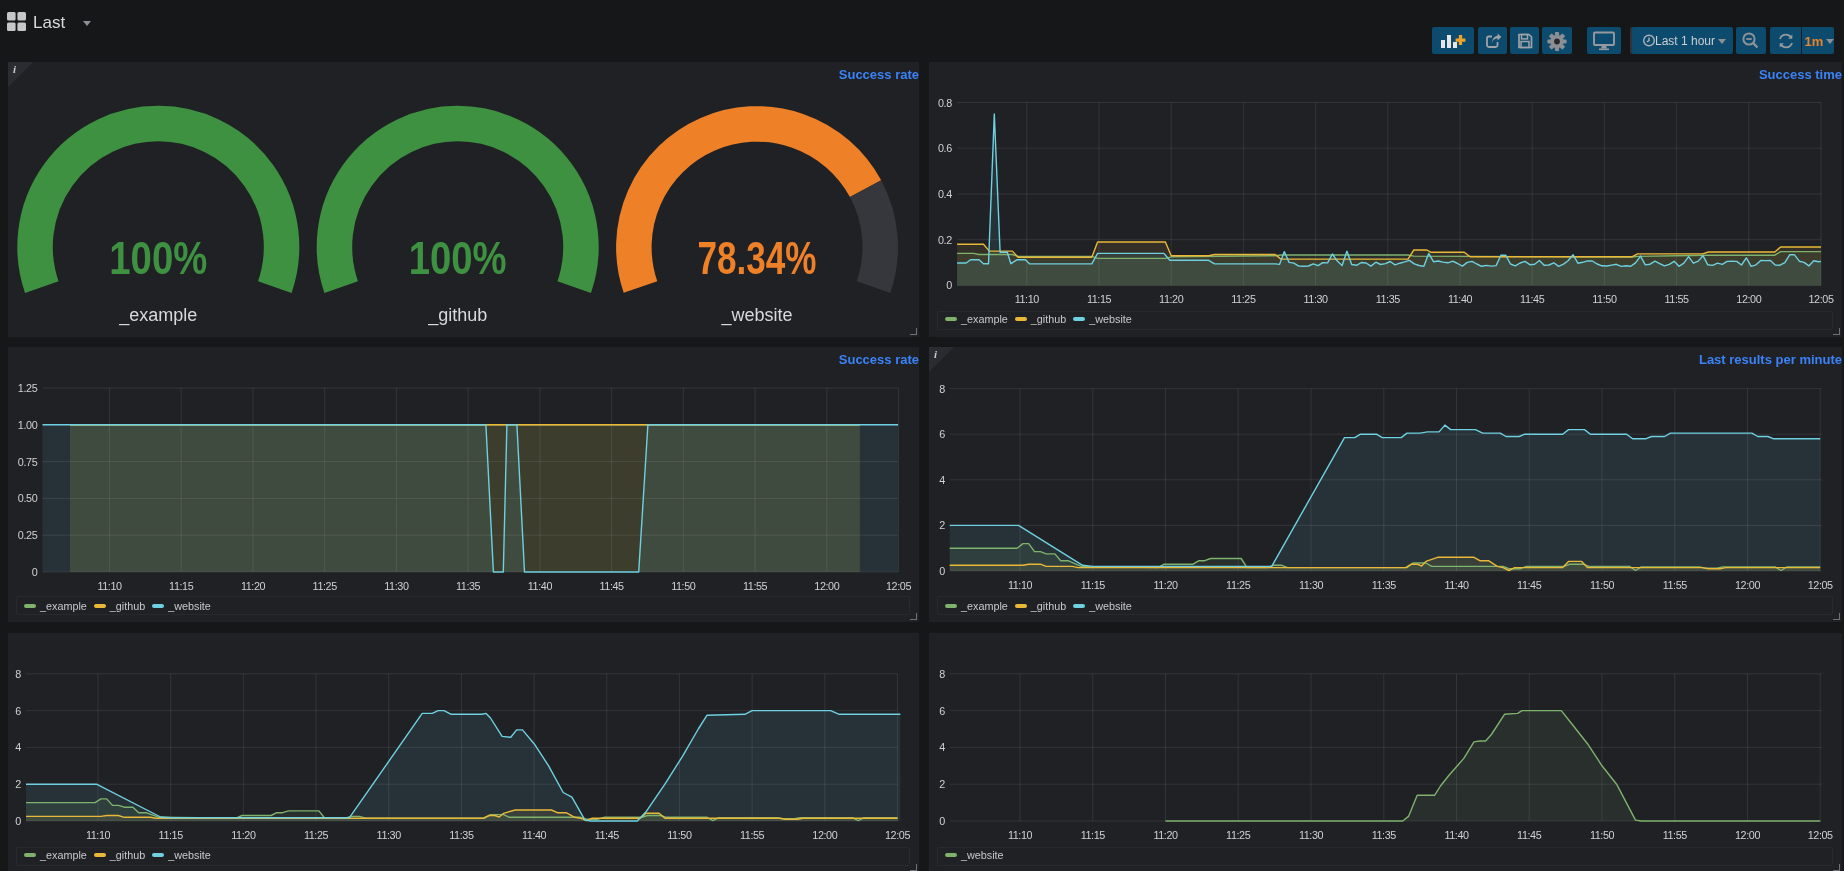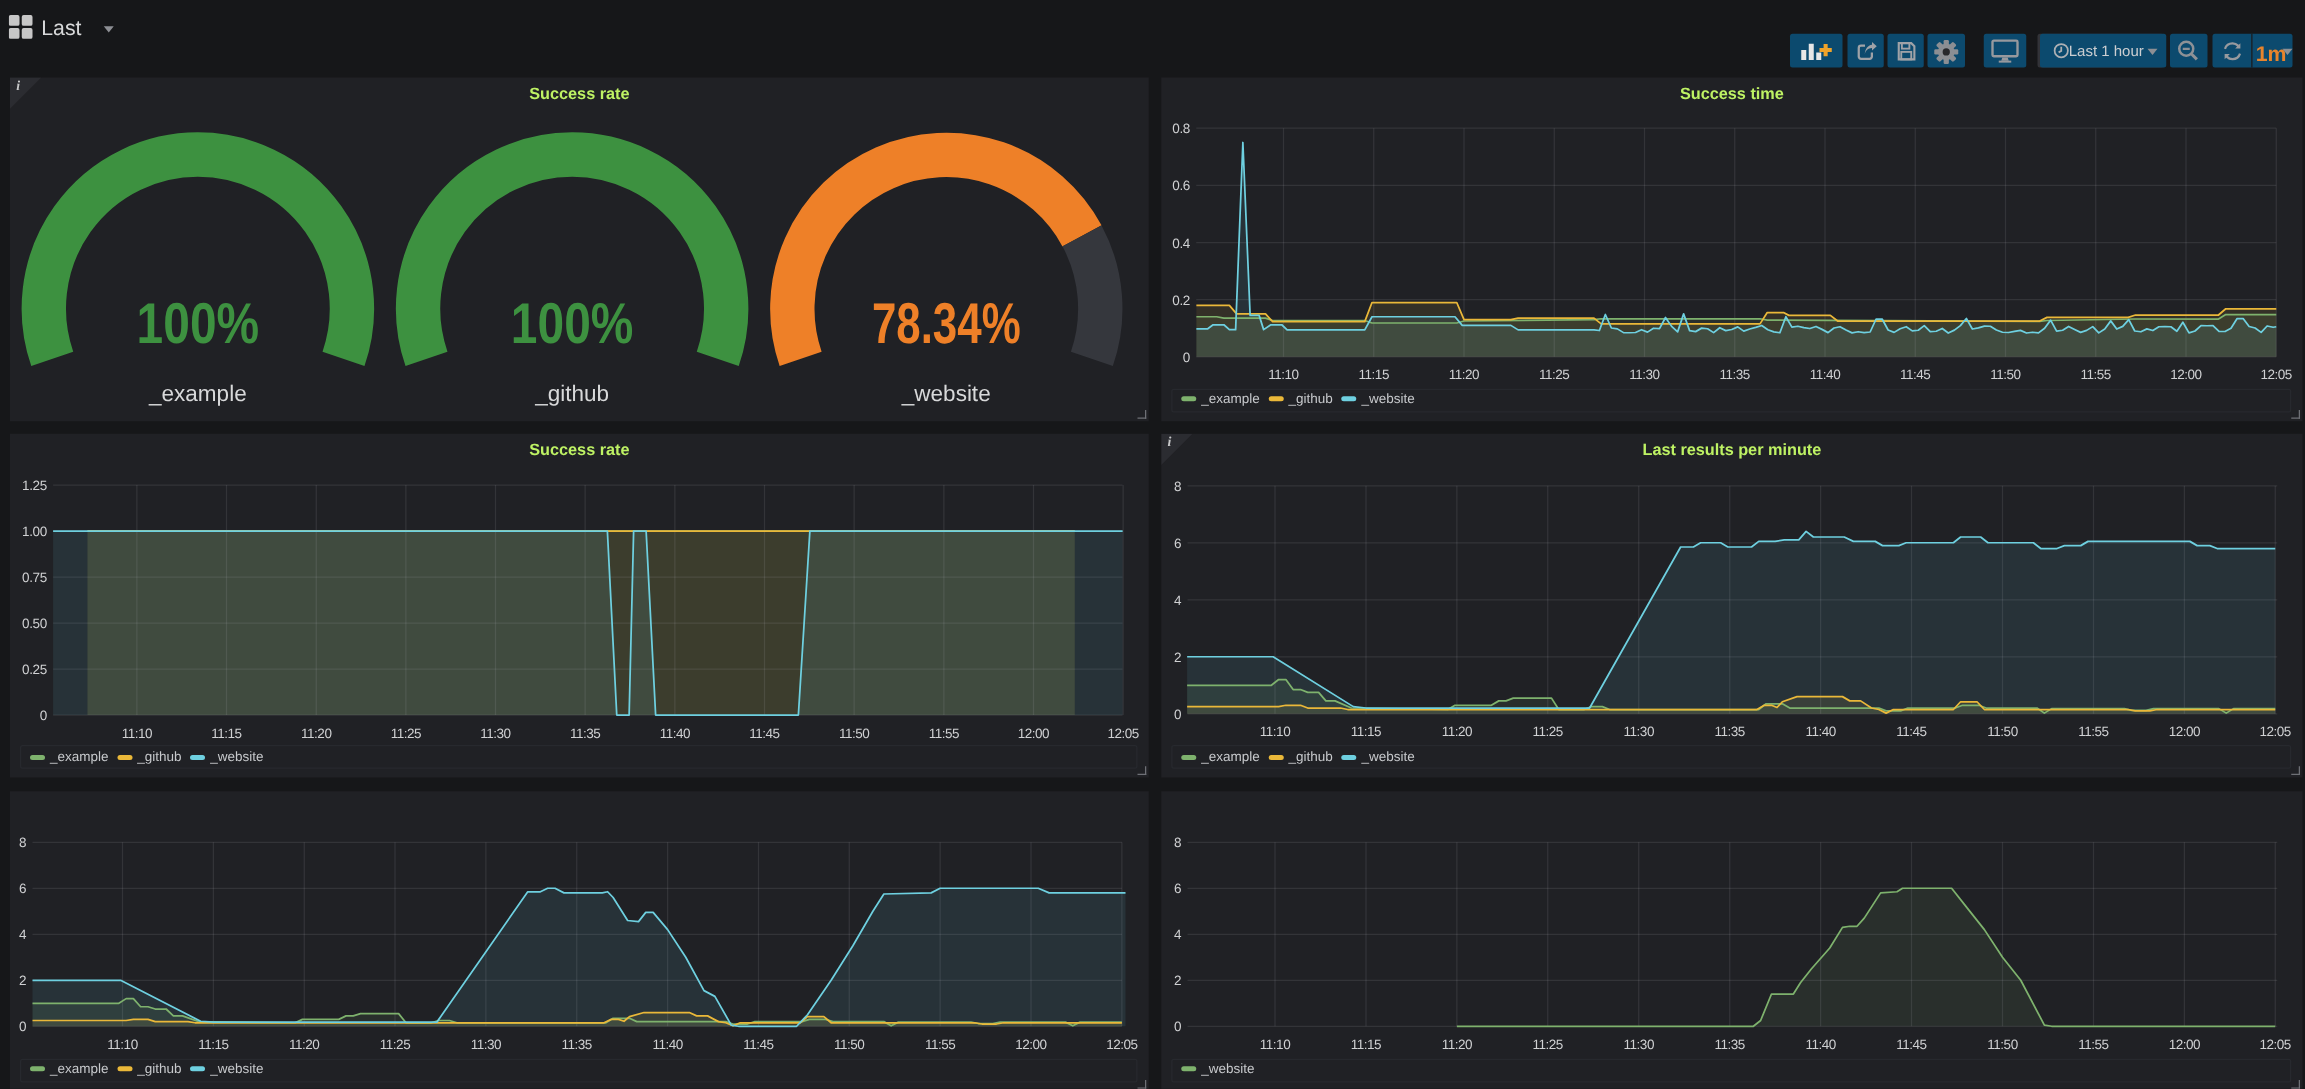--- a/index.html
+++ b/index.html
@@ -1,16 +1,16 @@
 <!DOCTYPE html>
 <html><head><meta charset="utf-8"><style>
 * { margin:0; padding:0; box-sizing:border-box; }
 body { width:1844px; height:871px; background:#161719; font-family:"Liberation Sans",sans-serif; overflow:hidden; position:relative; }
 .panel { position:absolute; background:#202125; overflow:hidden; }
-.ptitle { position:absolute; top:5px; left:0; width:100%; text-align:center; font-size:13px; font-weight:bold; color:#bef264; }
+.ptitle { position:absolute; top:5px; left:0; width:100%; text-align:right; font-size:13px; font-weight:bold; color:#3b82f6; }
 .legend { position:absolute; left:16px; height:14px; display:flex; align-items:center; font-size:10.8px; color:#c7c9cc; white-space:nowrap; }
 .li { display:flex; align-items:center; margin-right:7px; }
 .lic { display:inline-block; width:12px; height:4px; border-radius:2px; margin-right:4px; }
 .legbox { position:absolute; left:8px; right:9px; height:19px; border:1px solid #27292e; border-radius:2px; }
 .rsz { position:absolute; right:2px; bottom:2px; width:7px; height:7px; border-right:1.5px solid #6e7076; border-bottom:1.5px solid #6e7076; }
 .info { position:absolute; left:0; top:0; width:0; height:0; border-top:25px solid #2b2c31; border-right:25px solid transparent; }
 .infoi { position:absolute; left:5px; top:1px; font-size:11px; font-style:italic; font-family:"Liberation Serif",serif; font-weight:bold; color:#c8c9ca; }
 .btn { position:absolute; top:7px; height:27px; background:#0c4a6e; border-radius:2px;margin-top:20px; }
 .caret { position:absolute; width:0; height:0; border-left:4.5px solid transparent; border-right:4.5px solid transparent; border-top:5px solid #8d8f94; }
 text { font-family:"Liberation Sans",sans-serif; }
@@ -82,21 +82,21 @@
 <line x1="6.2" y1="9" x2="11.8" y2="9" stroke="#8e9196" stroke-width="1.8"></line>
 <line x1="13.2" y1="13.2" x2="17.5" y2="17.5" stroke="#8e9196" stroke-width="2.4"></line>
 </svg>
   </div>
 <div class="btn" style="left:1770px;width:64px">
     <svg width="18" height="18" style="position:absolute;left:7px;top:5px" viewBox="0 0 16 16">
 <path d="M13.6 2.3 L13.6 6 L9.9 6 L11.3 4.6 A4.8 4.8 0 0 0 8 3.2 A4.8 4.8 0 0 0 3.4 6.5 L1.9 6.1 A6.4 6.4 0 0 1 8 1.6 A6.3 6.3 0 0 1 12.5 3.4 Z" fill="#97999e"></path>
 <path d="M2.4 13.7 L2.4 10 L6.1 10 L4.7 11.4 A4.8 4.8 0 0 0 8 12.8 A4.8 4.8 0 0 0 12.6 9.5 L14.1 9.9 A6.4 6.4 0 0 1 8 14.4 A6.3 6.3 0 0 1 3.5 12.6 Z" fill="#97999e"></path>
 </svg>
 <span style="position:absolute;left:31px;top:0;width:1px;height:27px;background:#1a1b1e"></span>
-<span style="position:absolute;left:34.5px;top:7px;font-size:17px;font-weight:bold;color:#e8842c">1m</span>
+<span style="position:absolute;left:34.5px;top:7px;font-size:13px;font-weight:bold;color:#e8842c">1m</span>
 <span class="caret" style="left:56px;top:12px"></span>
   </div>
 <div class="panel" style="left:8px;top:62px;width:911px;height:275px">
     <div class="info"></div>
     <div class="infoi">i</div>
     <div class="ptitle">Success rate</div>
     <svg width="911" height="275" style="position:absolute;left:0;top:0">
       <path d="M 33.8 225.1 A 123.25 123.25 0 1 1 266.8 225.1" stroke="#3d9140" stroke-width="35.5" fill="none" stroke-linecap="butt"></path>
       <text x="150.3" y="212" fill="#3d9140" font-size="46" font-weight="bold" text-anchor="middle" textLength="98" lengthAdjust="spacingAndGlyphs">100%</text>
       <text x="150.3" y="259" fill="#d8d9da" font-size="18" text-anchor="middle">_example</text>

